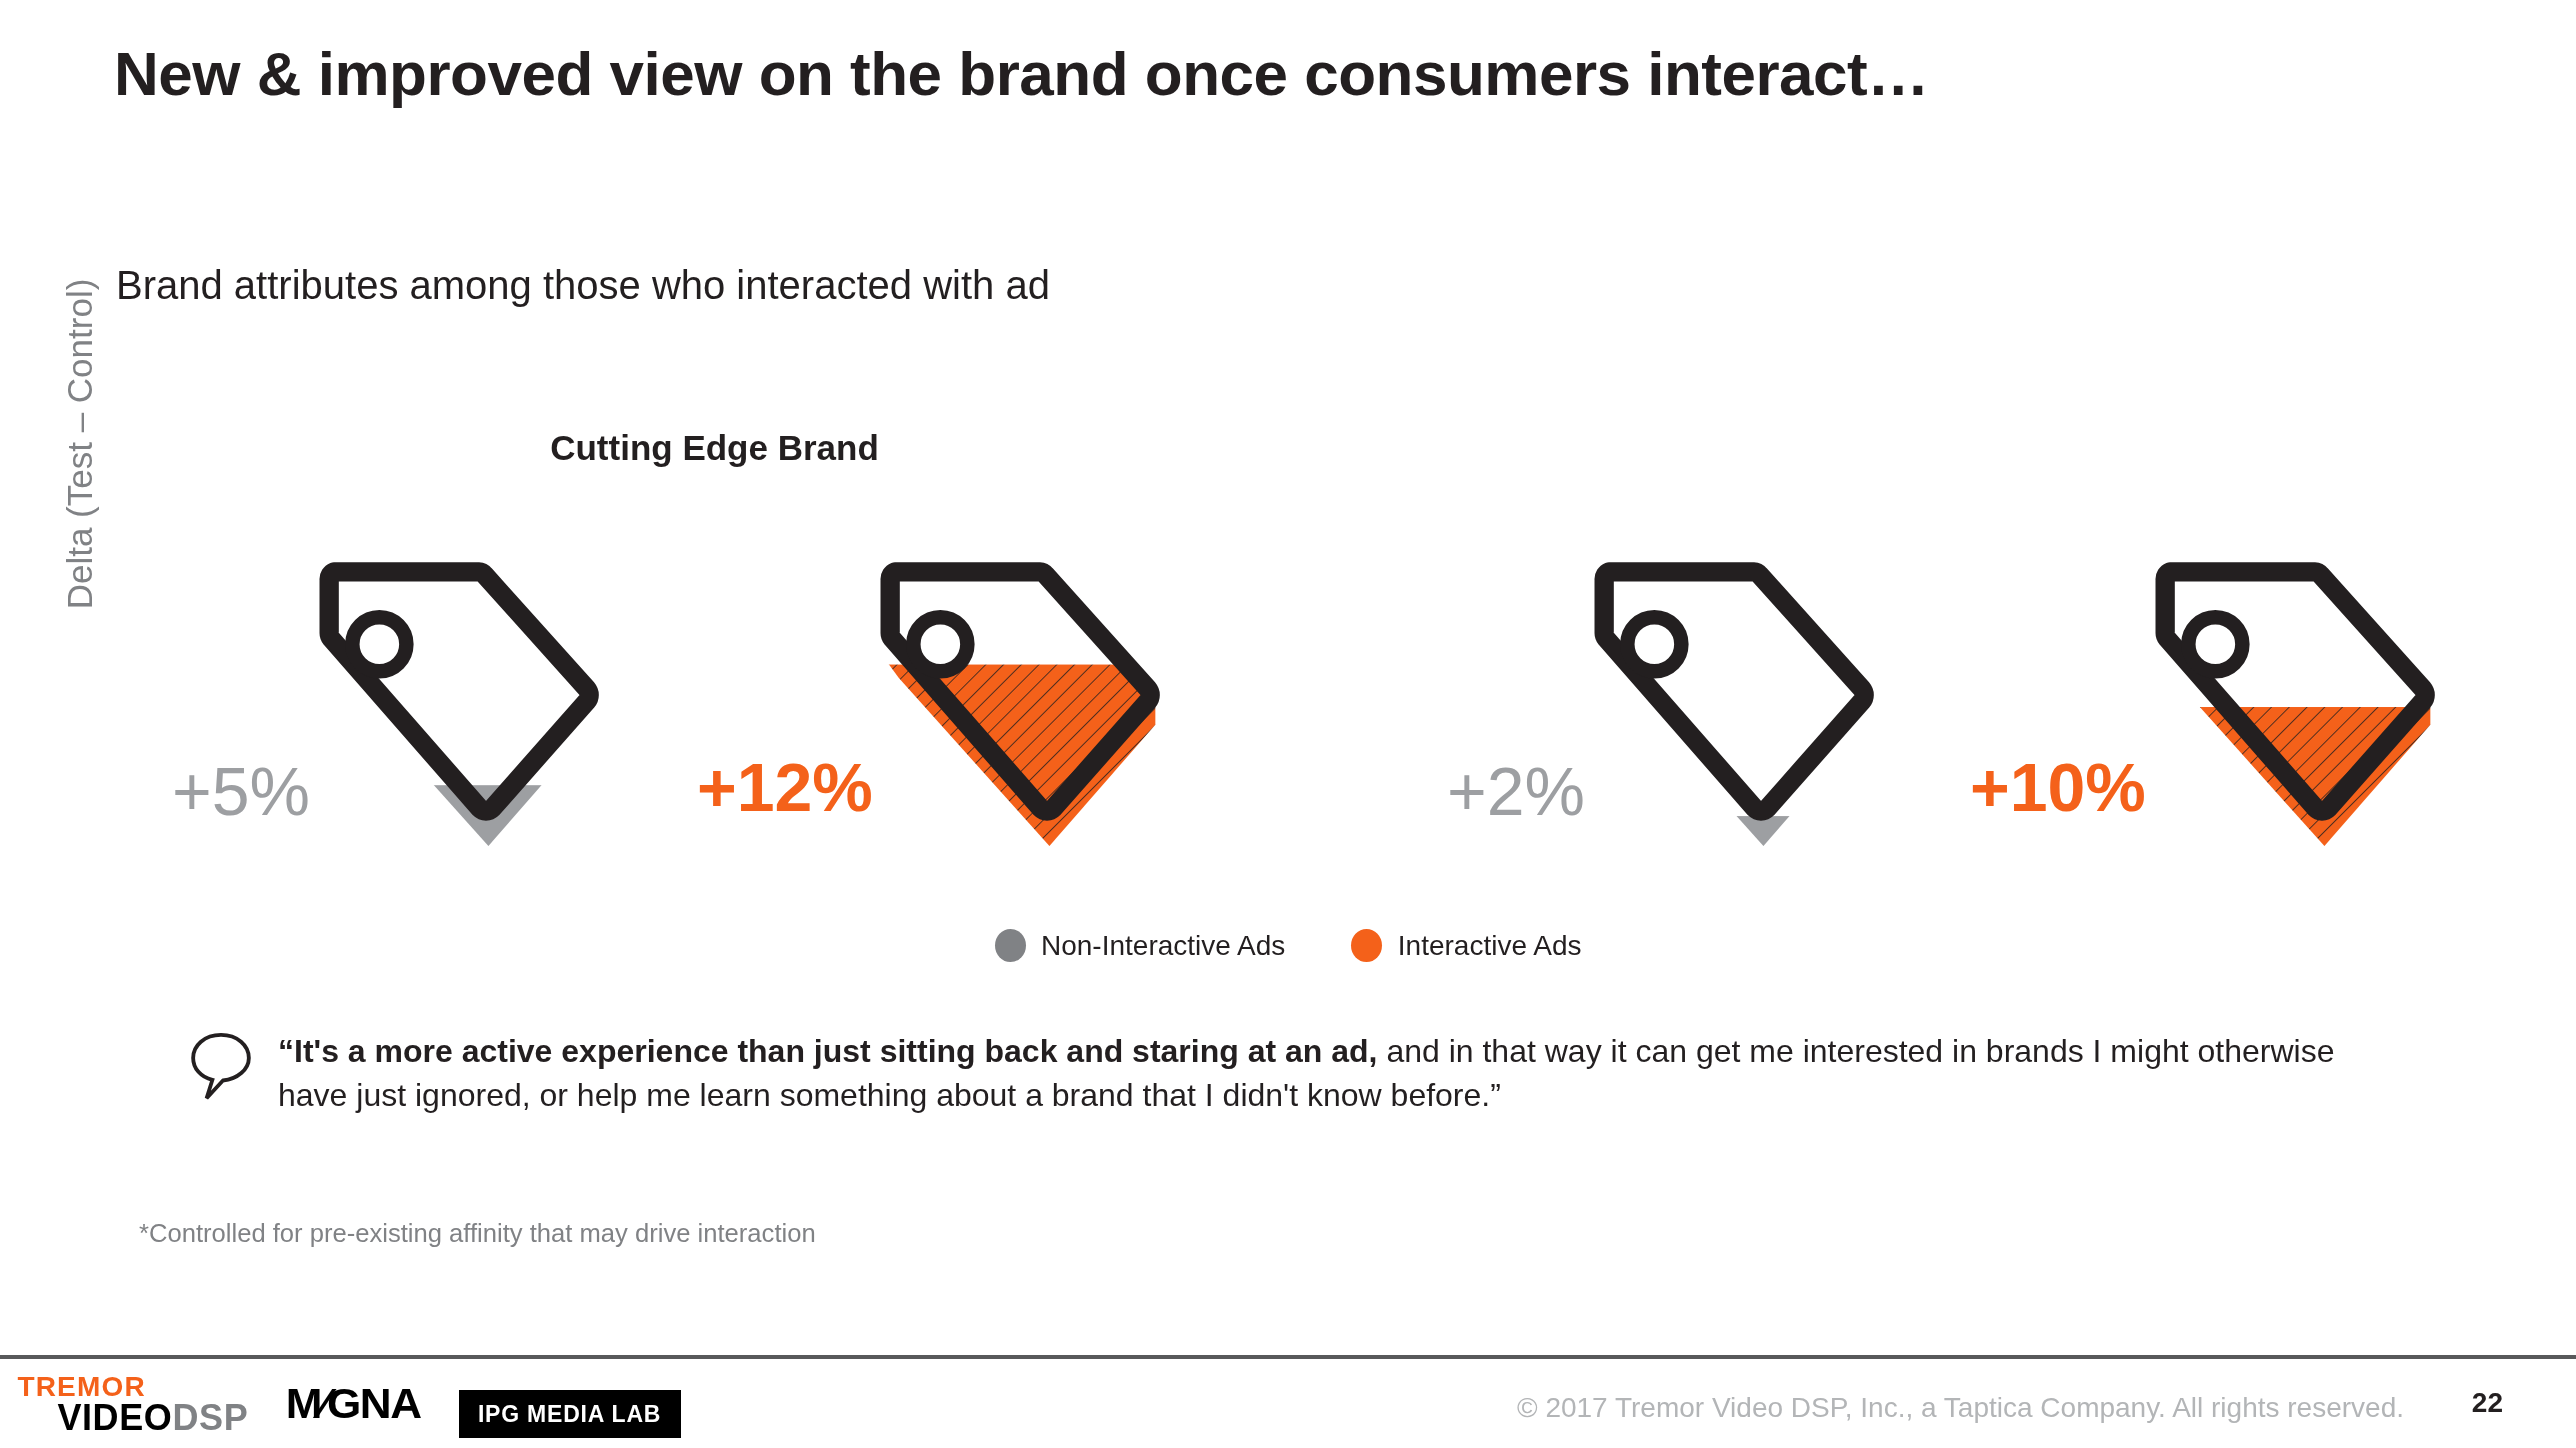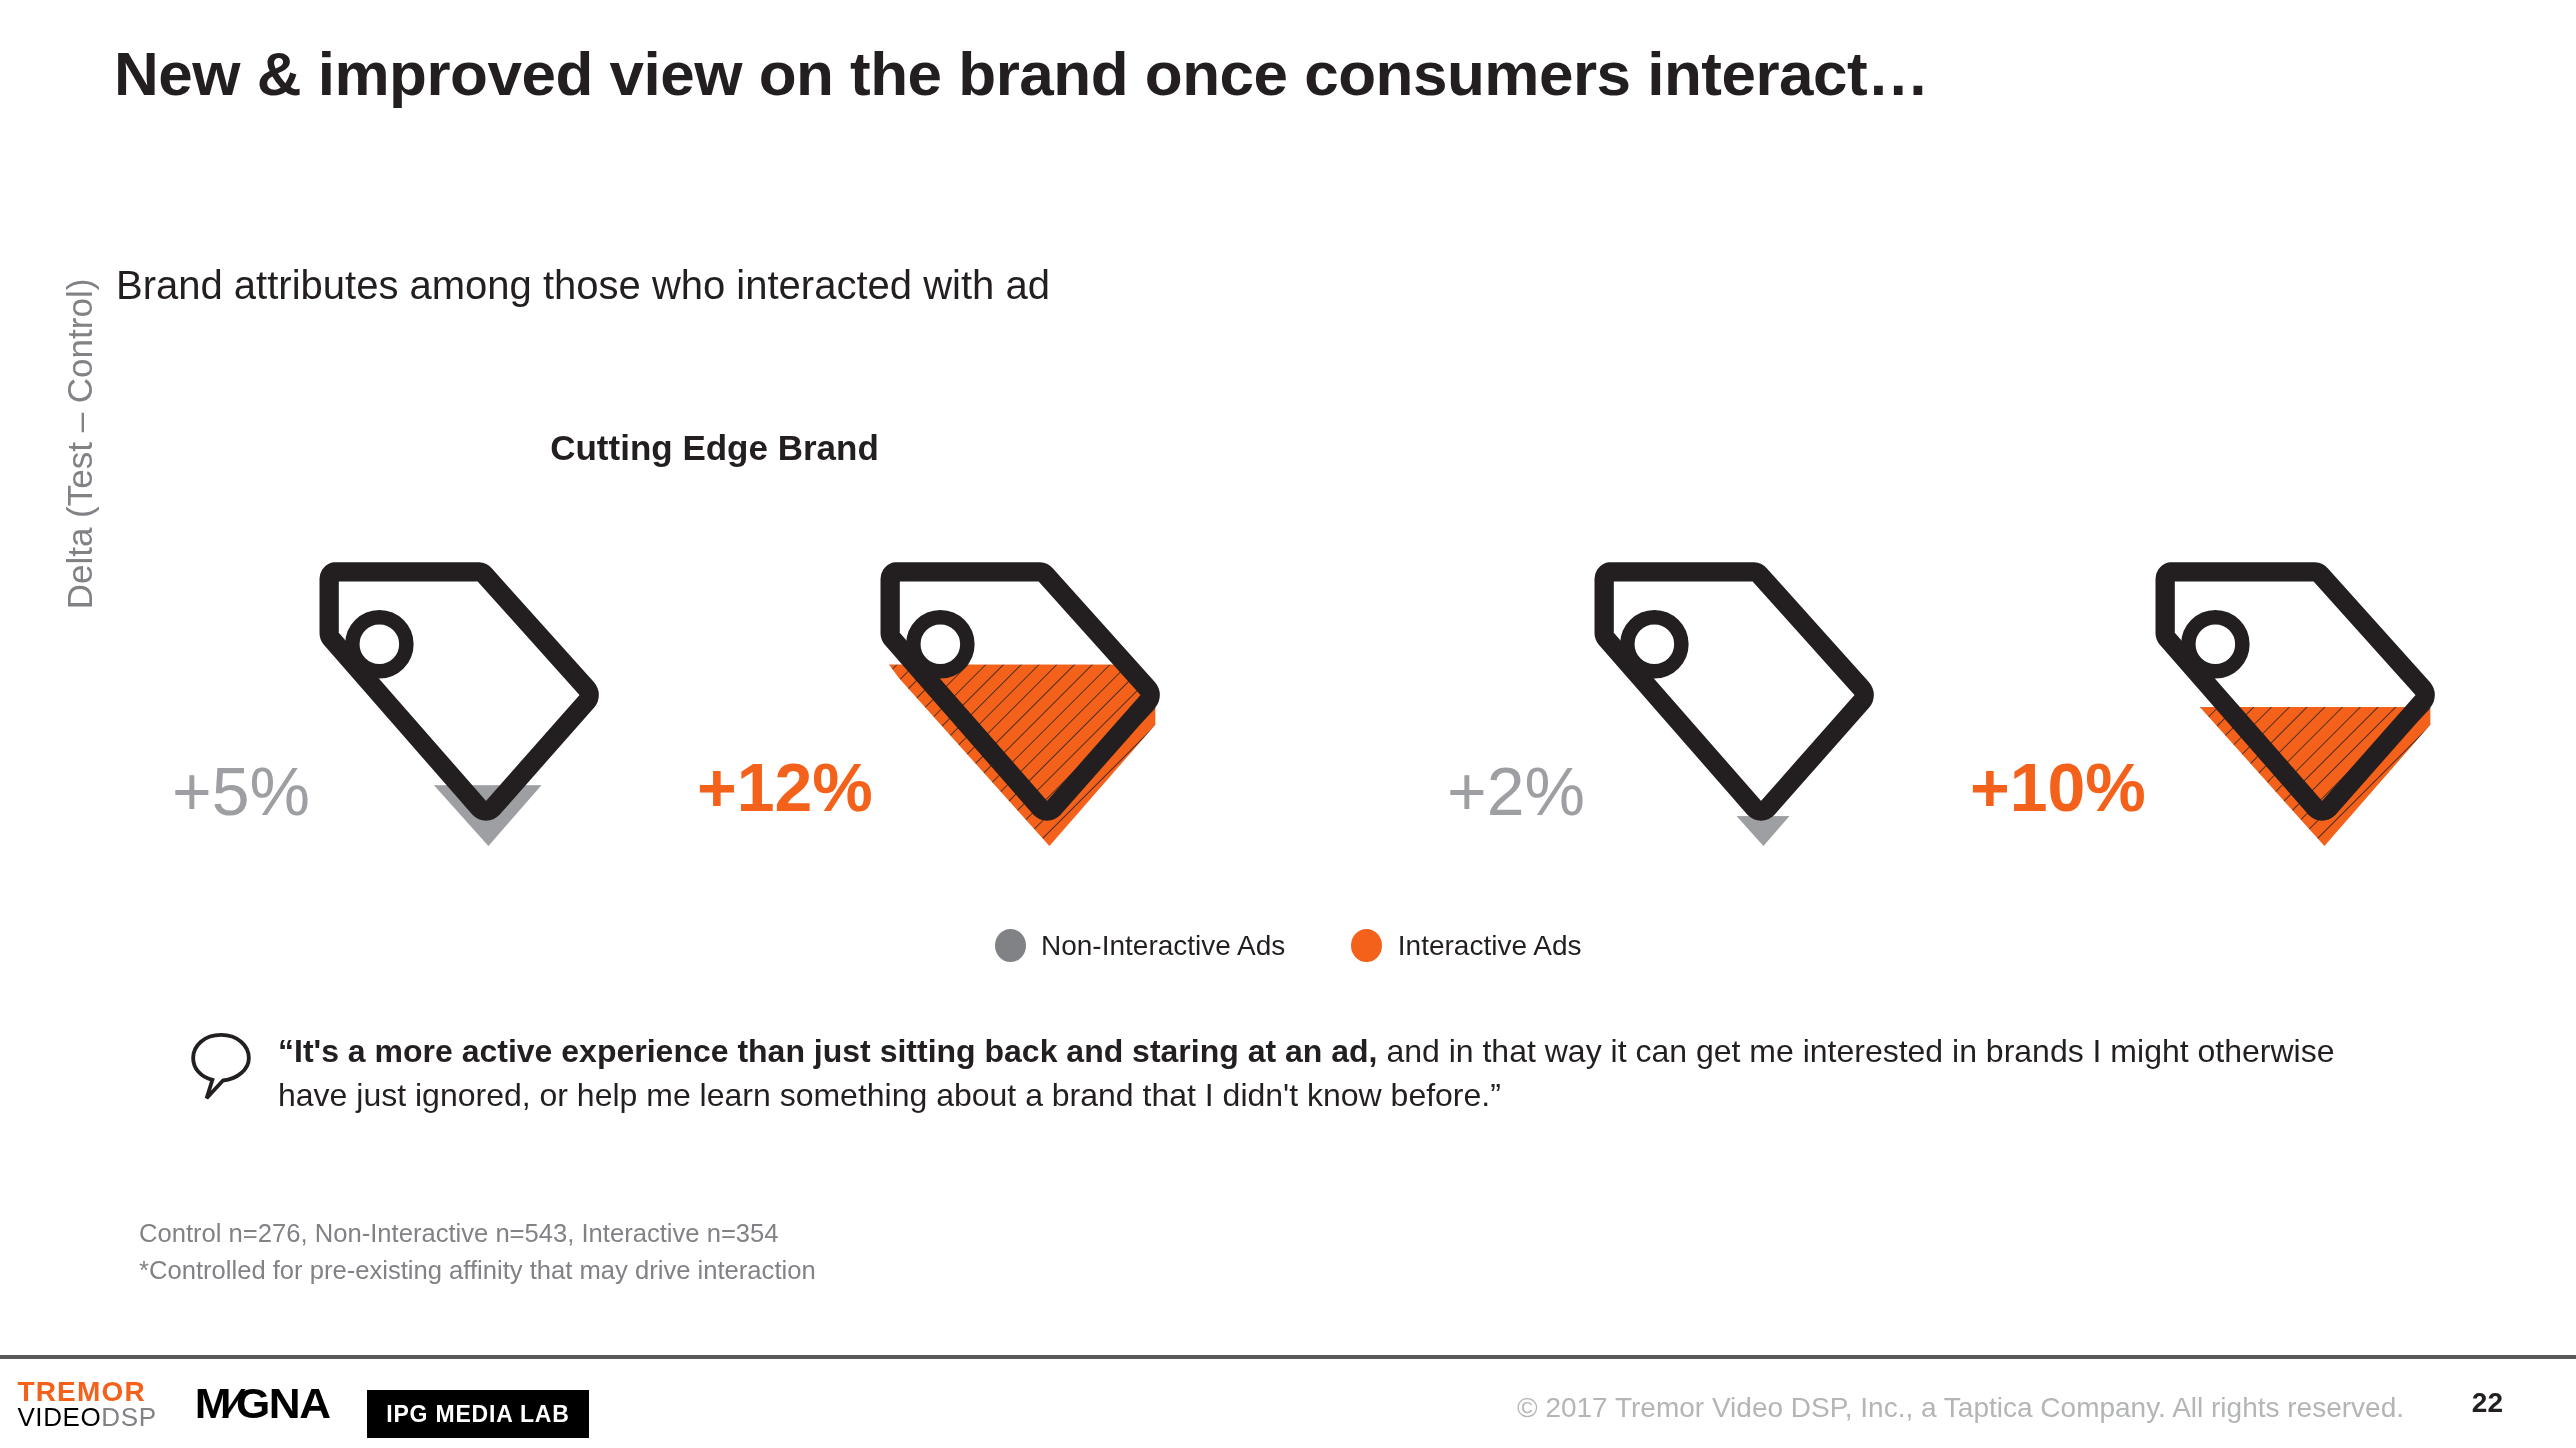--- a/index.html
+++ b/index.html
@@ -109,21 +109,21 @@
   }
   #footer-logos {
     position: absolute; left: 17.4px; top: 1370px;
     display: flex; align-items: center; gap: 41px;
   }
   #logo-tremor { line-height: 0.98; }
   #logo-tremor .tremor-top {
     font-size: 28px; font-weight: bold; color: #f4611a;
     letter-spacing: 1.2px;
   }
-  #logo-tremor .tremor-bottom { font-size: 26px; font-weight: normal; letter-spacing: 0.6px; }
+  #logo-tremor .tremor-bottom { font-size: 36px; font-weight: bold; letter-spacing: 0.6px; margin-left: 40px; }
   #logo-tremor .tremor-video { color: #000000; }
   #logo-tremor .tremor-dsp { color: #808285; }
 
   #logo-magna {
     font-size: 42px; font-weight: bold; color: #000000;
     letter-spacing: -1.4px; transform: scaleX(1.05);
   }
   #logo-ipg {
     background: #000000; color: #ffffff;
     font-size: 23px; font-weight: bold; letter-spacing: 0.8px;
@@ -224,21 +224,20 @@
 <div id="quote-block">
   <span id="quote-bubble-icon">
     <svg width="64" height="73" viewBox="0 0 66 76">
       <path d="M33,4 C16,4 4,15 4,28 C4,39 12,48 24,51 L18,70 L35,51.5 C50,50 62,40 62,28 C62,15 50,4 33,4 Z" fill="none" stroke="#231f20" stroke-width="4"></path>
     </svg>
   </span>
   <span id="quote-text"><span class="q-bold">“It's a more active experience than just sitting back and staring at an ad,</span><span> and in that way it can get me interested in brands I might otherwise have just ignored, or help me learn something about a brand that I didn't know before.”</span></span>
 </div>
 
 <div id="footnotes">
-  <div>Control n=276, Non-Interactive n=543, Interactive n=354</div>
   <div>*Controlled for pre-existing affinity that may drive interaction</div>
 </div>
 
 <div id="footer-rule"></div>
 <div id="footer"></div>
 
 <div id="footer-logos">
   <div id="logo-tremor">
     <div class="tremor-top">TREMOR</div>
     <div class="tremor-bottom"><span class="tremor-video">VIDEO</span><span class="tremor-dsp">DSP</span></div>

